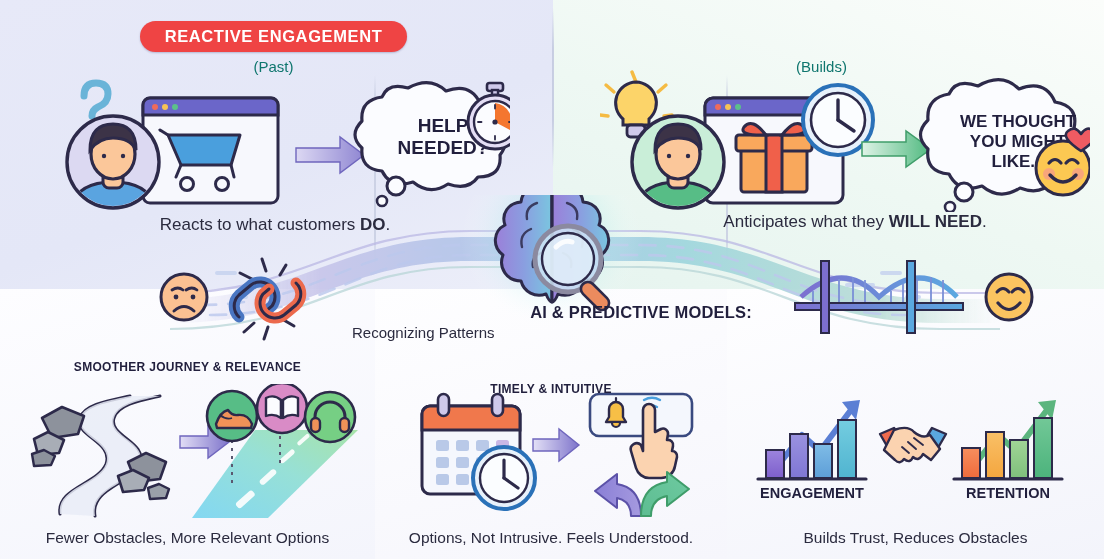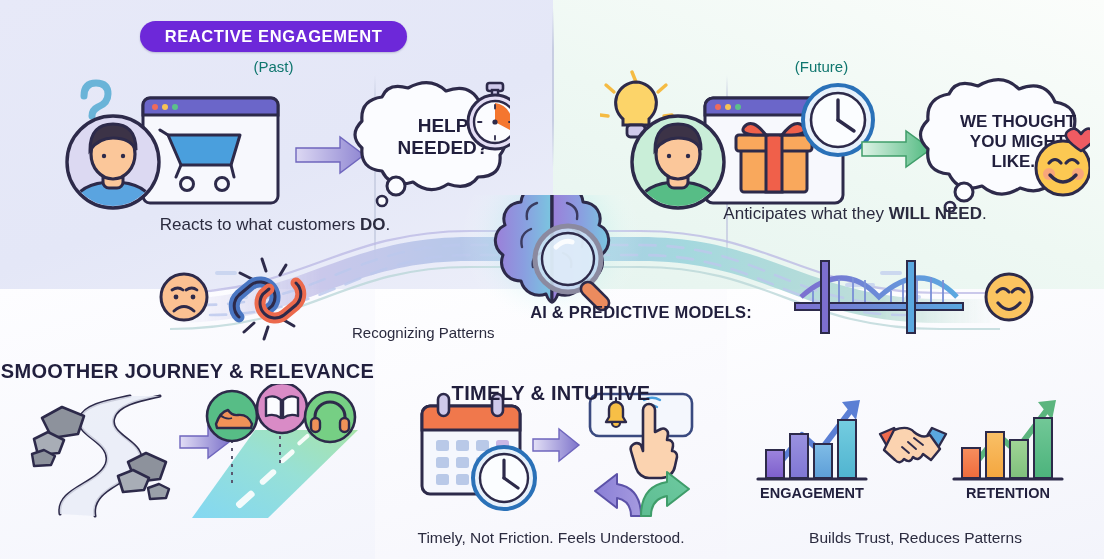--- a/index.html
+++ b/index.html
@@ -46,21 +46,21 @@
   .bp2 { left:375px;width:352px; background:linear-gradient(165deg,#fefeff 0%,#f6f6fc 100%); }
   .bp3 { left:727px;width:377px; background:linear-gradient(165deg,#fefeff 0%,#f3f4fb 100%); }
   .vdiv-bot { position:absolute; top:75px; width:2px; height:190px;
     background:linear-gradient(180deg, rgba(205,210,228,0) 0%, rgba(200,206,226,.85) 14%, rgba(200,206,226,.85) 86%, rgba(205,210,228,0) 100%); }
   .vdiv-bot.a { left:374px; }
   .vdiv-bot.b { left:726px; }
 
   
   .pill {
     position:absolute;
-    background:#6d28d9;
+    background:#ef4444;
     color:#ffffff;
     border-radius:18px;
     font-weight:bold;
     font-size:16.5px;
     letter-spacing:.6px;
     text-align:center;
     line-height:30px;
     height:31px;
     white-space:nowrap;
     box-shadow:0 1px 2px rgba(40,35,100,.25);
@@ -71,36 +71,36 @@
   .subtitle {
     position:absolute; font-size:15px; color:#0f766e; text-align:center; white-space:nowrap;
   }
   .sub-left  { left:140px; top:58px; width:267px; }
   .sub-right { left:665px; top:58px; width:313px; }
 
   .caption {
     position:absolute; font-size:17px; color:#2b2b3f; text-align:center; white-space:nowrap;
   }
   .cap-left  { left:60px;  top:215px; width:430px; }
-  .cap-right { left:640px; top:204px; width:430px; }
+  .cap-right { left:640px; top:212px; width:430px; }
   .caption b { font-weight:bold; }
 
   
   .ai-title {
     position:absolute; left:352px; top:303px; width:400px; text-align:right;
     font-size:16.5px; font-weight:bold; color:#211f3d; letter-spacing:.2px; white-space:nowrap;
   }
   .ai-sub {
     position:absolute; left:352px; top:324px; width:400px; text-align:left;
     font-size:15px; color:#2b2b3f; white-space:nowrap;
   }
 
   
   .bot-head {
-    position:absolute; text-align:center; font-weight:bold; font-size:20px;
+    position:absolute; text-align:center; font-weight:bold; font-size:12px;
     color:#211f3d; letter-spacing:.3px; white-space:nowrap;
   }
   .bh1 { left:0;   top:360px; width:375px; }
   .bh2 { left:375px;top:360px; width:352px;margin-top:22px; }
   .bh3 { left:727px;top:360px; width:377px; }
 
   .bot-cap {
     position:absolute; text-align:center; font-size:15.5px; color:#2b2b3f; white-space:nowrap;
   }
   .bc1 { left:0;    top:529px; width:375px; }
@@ -606,28 +606,29 @@
       <rect x="64" y="52" width="18" height="38" fill="url(#r3)" stroke="#2d2a4a" stroke-width="2"></rect>
       <rect x="88" y="30" width="18" height="60" fill="url(#r4)" stroke="#2d2a4a" stroke-width="2"></rect>
       <path d="M8 91 H116" stroke="#2d2a4a" stroke-width="3.2" stroke-linecap="round"></path>
       <text x="62" y="110" text-anchor="middle" font-family="Liberation Sans, sans-serif" font-size="14.5" font-weight="bold" fill="#211f3d">RETENTION</text>
     </g>
   </svg>
 
   <div class="pill pill-left">REACTIVE ENGAGEMENT</div>
   <div class="subtitle sub-left">(Past)</div>
 
-  <div class="subtitle sub-right">(Future)</div>
+  <div class="subtitle sub-right">(Builds)</div>
 
   <div class="caption cap-left"><span>Reacts to what customers </span><b>DO</b><span>.</span></div>
 
   <div class="caption cap-right"><span>Anticipates what they </span><b>WILL NEED</b><span>.</span></div>
 
   <div class="ai-title">AI &amp; PREDICTIVE MODELS:</div>
   <div class="ai-sub">Recognizing Patterns</div>
 
   <div class="bot-head bh1">SMOOTHER JOURNEY &amp; RELEVANCE</div>
   <div class="bot-head bh2">TIMELY &amp; INTUITIVE</div>
 
-  <div class="bot-cap bc2">Timely, Not Friction. Feels Understood.</div>
-  <div class="bot-cap bc3">Builds Trust, Reduces Patterns</div>
+  <div class="bot-cap bc1">Fewer Obstacles, More Relevant Options</div>
+  <div class="bot-cap bc2">Options, Not Intrusive. Feels Understood.</div>
+  <div class="bot-cap bc3">Builds Trust, Reduces Obstacles</div>
 
 </div>
 
 </body></html>

